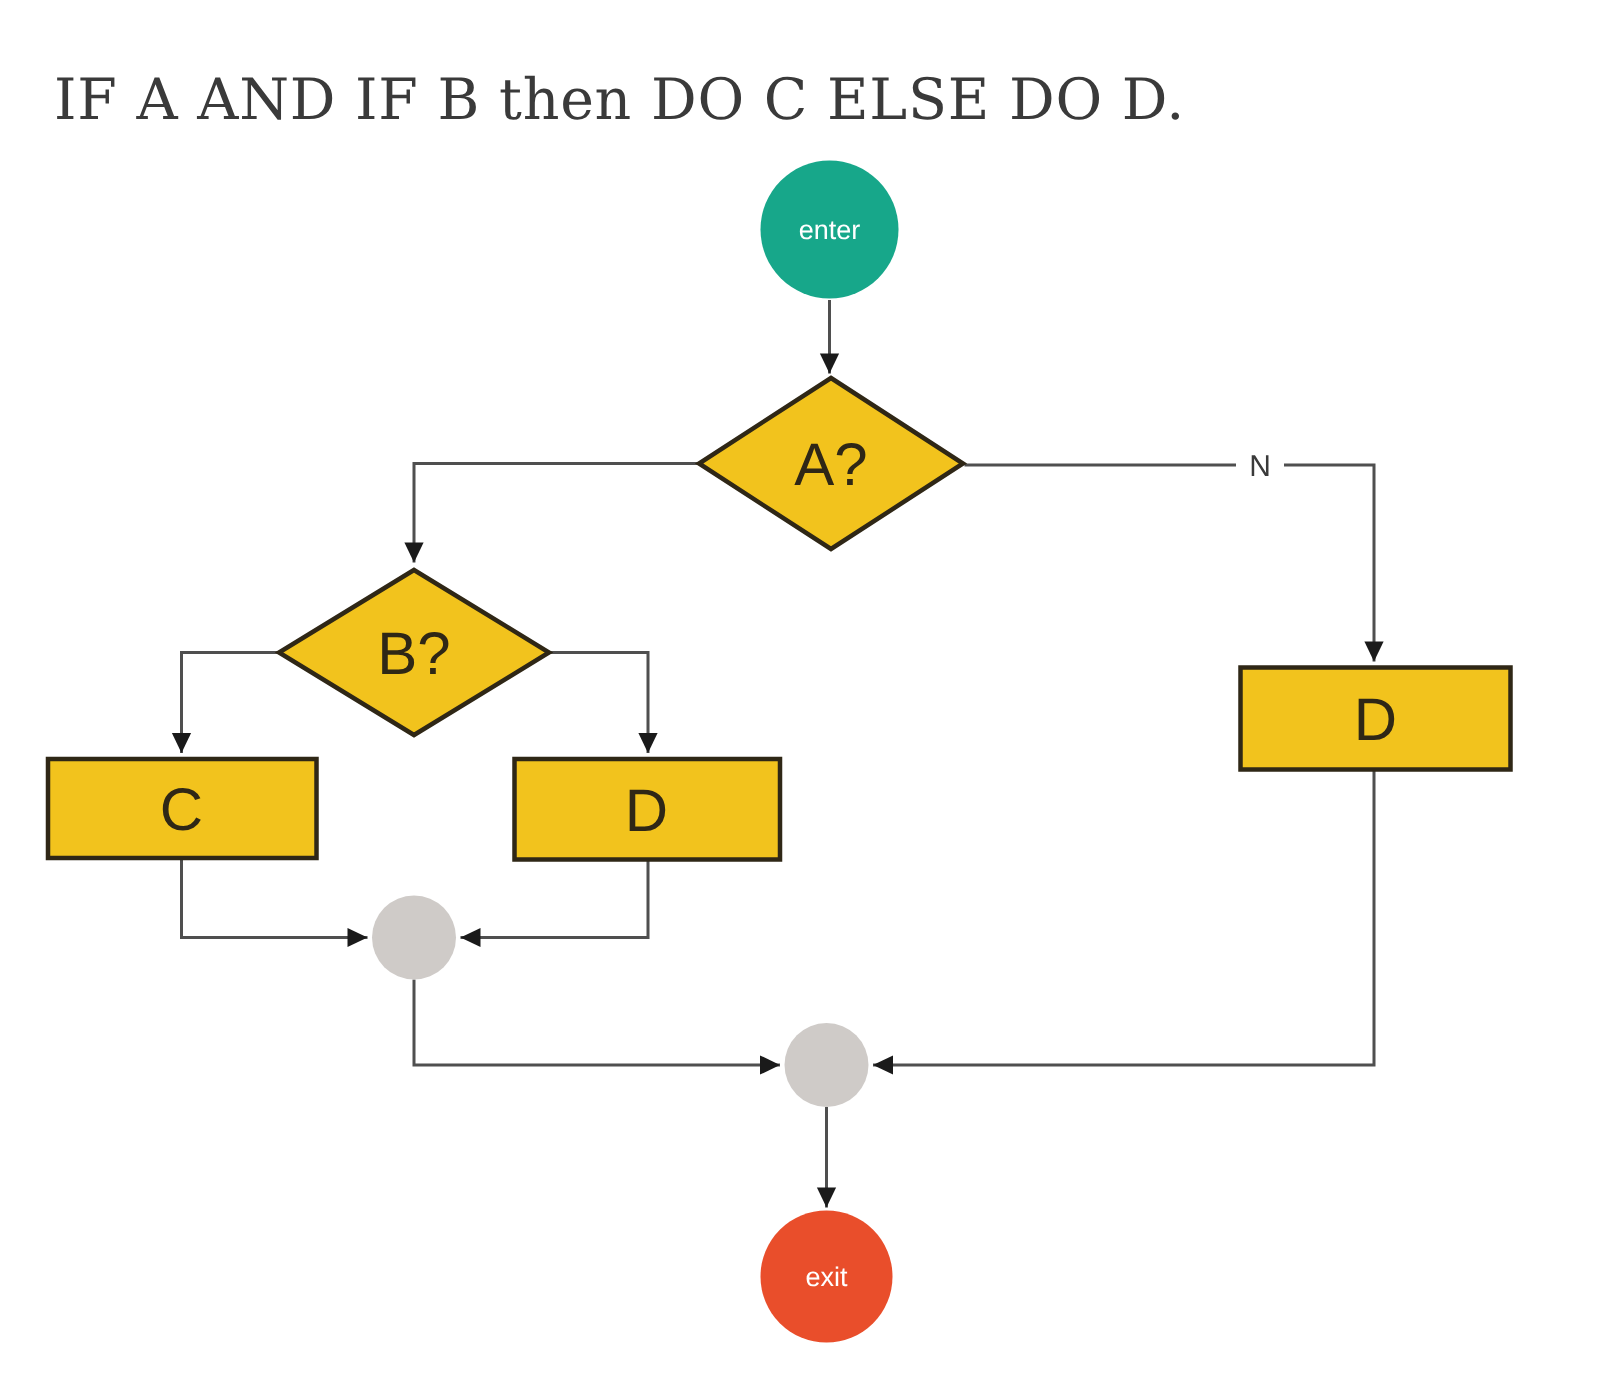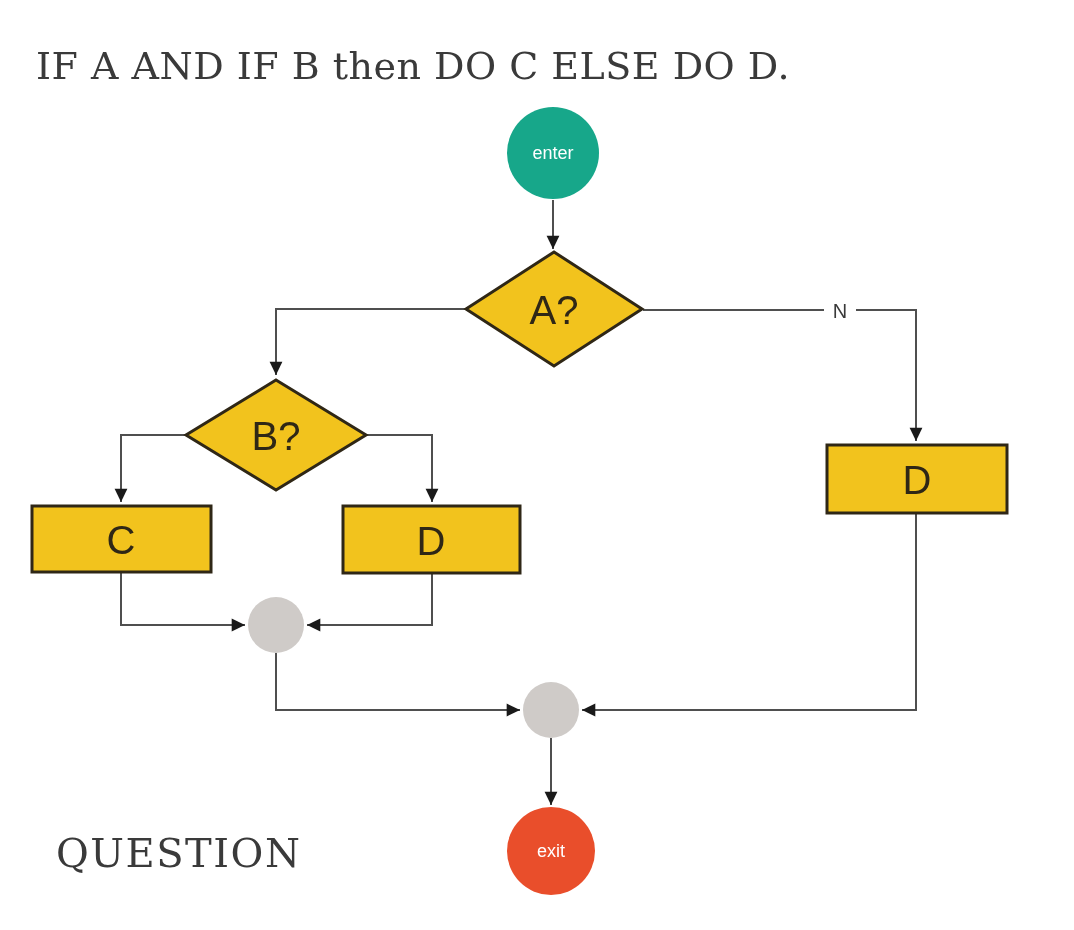--- a/index.html
+++ b/index.html
@@ -131,15 +131,14 @@
     <rect class="shape-yellow" x="827" y="445" width="180" height="68"></rect>
     <text class="node-letter" x="917" y="480">D</text>
 
     <circle class="shape-merge" cx="276" cy="625" r="28"></circle>
     <circle class="shape-merge" cx="551" cy="710" r="28"></circle>
 
     <circle class="shape-exit" cx="551" cy="851" r="44"></circle>
     <text class="terminal-label" x="551" y="851">exit</text>
   </svg>
 
-  <div class="question-label">QUESTION</div>
 
 </div>
 
 </body></html>

